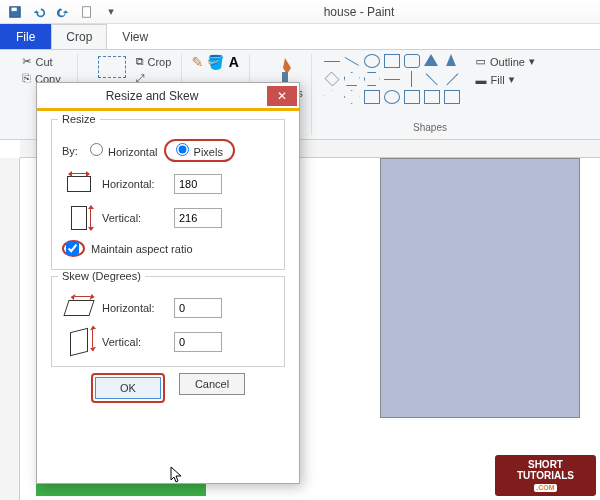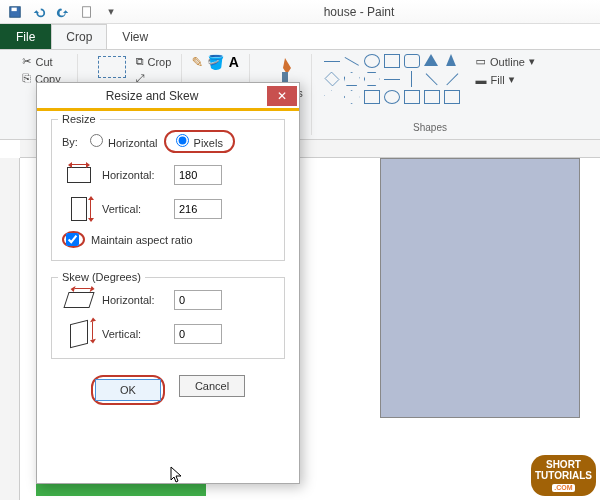--- a/index.html
+++ b/index.html
@@ -5,21 +5,21 @@
 * { box-sizing: border-box; margin: 0; padding: 0; font-family: "Segoe UI", Tahoma, sans-serif; }
 body { width: 600px; height: 500px; background: #fff; position: relative; overflow: hidden; }
 
 .titlebar { height: 24px; background: linear-gradient(#fff,#f8f8f8); border-bottom: 1px solid #ddd; display: flex; align-items: center; padding: 0 4px; }
 .qat { display: flex; gap: 2px; }
 .qat-btn { width: 22px; height: 20px; display: flex; align-items: center; justify-content: center; font-size: 11px; color: #555; }
 .qat-btn svg { width: 14px; height: 14px; }
 .win-title { flex: 1; text-align: center; font-size: 12px; color: #444; }
 
 .tabbar { height: 26px; background: #fff; display: flex; align-items: stretch; border-bottom: 1px solid #d0d0d0; }
-.file-tab { background: #14532d; color: #fff; font-size: 12px; padding: 4px 16px; display: flex; align-items: center; }
+.file-tab { background: #1d4ed8; color: #fff; font-size: 12px; padding: 4px 16px; display: flex; align-items: center; }
 .tab { font-size: 12px; color: #444; padding: 4px 14px; display: flex; align-items: center; border: 1px solid transparent; border-bottom: none; }
 .tab.active { background: #f5f6f7; border-color: #d0d0d0; }
 
 .ribbon { height: 90px; background: #f5f6f7; border-bottom: 1px solid #d0d0d0; display: flex; padding: 4px 6px; gap: 8px; position: relative; }
 .rgroup { display: flex; flex-direction: column; align-items: center; border-right: 1px solid #e0e0e0; padding: 0 8px; position: relative; }
 .rgroup-content { flex: 1; display: flex; align-items: flex-start; gap: 4px; }
 .rgroup-label { font-size: 10px; color: #666; position: absolute; bottom: 2px; left: 0; right: 0; text-align: center; }
 .rbtn { display: flex; flex-direction: column; align-items: center; gap: 2px; font-size: 10px; color: #444; padding: 2px 4px; }
 .rbtn-small { display: flex; align-items: center; gap: 4px; font-size: 11px; color: #444; padding: 1px 2px; }
 
@@ -33,21 +33,21 @@
 .ruler-v { position: absolute; top: 158px; left: 0; width: 20px; bottom: 0; background: #f4f4f4; border-right: 1px solid #ccc; }
 .canvas-img { position: absolute; top: 158px; left: 380px; width: 200px; height: 260px; background: #b4bdd3; border: 1px solid #888; }
 
 .dialog { position: absolute; top: 82px; left: 36px; width: 264px; height: 402px; background: #fff; border: 1px solid #aaa; box-shadow: 3px 3px 12px rgba(0,0,0,.25); font-size: 11px; color: #333; }
 .dlg-title { height: 26px; background: #fff; display: flex; align-items: center; border-bottom: 1px solid #e8c040; position: relative; }
 .dlg-title-bar { position:absolute; left:0; right:0; bottom:-3px; height:3px; background:#f0b000; }
 .dlg-title-text { flex: 1; text-align: center; font-size: 12px; color: #333; }
 .dlg-close { width: 30px; height: 20px; background: #c8504f; color: #fff; display: flex; align-items: center; justify-content: center; font-size: 12px; margin-right: 2px; }
 
 .dlg-body { padding: 10px 14px; }
-.fieldset { border: 1px solid #d0d0d0; padding: 10px 10px 12px; margin-bottom: 16px; position: relative; }
+.fieldset { border: 1px solid #d0d0d0; padding: 19px 10px 12px; margin-bottom: 6px; position: relative; }
 .legend { position: absolute; top: -7px; left: 6px; background: #fff; padding: 0 4px; font-size: 11px; }
 .row { display: flex; align-items: center; gap: 6px; margin-bottom: 10px; }
 .row label { font-size: 11px; }
 .icon-box { width: 34px; height: 24px; display: flex; align-items: center; justify-content: center; }
 .icon-rect { width: 24px; height: 16px; border: 1px solid #333; position: relative; }
 .arrow-h { position: absolute; top: -8px; left: 2px; right: 2px; height: 6px; }
 .arrow-h::before, .arrow-h::after { content:""; position:absolute; top:2px; width:0; height:0; border-top:3px solid transparent; border-bottom:3px solid transparent; }
 .arrow-h::before { left:-2px; border-right:4px solid #c0392b; }
 .arrow-h::after { right:-2px; border-left:4px solid #c0392b; }
 .arrow-h-line { position:absolute; left:2px; right:2px; top:4px; border-top:1px solid #c0392b; }
@@ -58,24 +58,24 @@
 .arrow-v-line { position:absolute; top:2px; bottom:2px; left:2px; border-left:1px solid #c0392b; }
 .skew-shape { width: 26px; height: 16px; border: 1px solid #333; transform: skewX(-18deg); position:relative; }
 .skew-shape-v { width: 18px; height: 24px; border: 1px solid #333; transform: skewY(-14deg); position:relative; }
 
 .num-input { width: 48px; height: 20px; border: 1px solid #a8a8a8; padding: 2px 4px; font-size: 11px; }
 .circle-mark { border: 2px solid #c0392b; border-radius: 50%; padding: 1px 6px; display: inline-flex; align-items: center; justify-content: center; }
 .circle-mark.oval { border-radius: 14px; padding: 2px 10px; }
 
 .dlg-buttons { display: flex; justify-content: center; gap: 14px; margin-top: 6px; }
 .dlg-btn { width: 66px; height: 22px; border: 1px solid #8a8a8a; background: #f4f4f4; font-size: 11px; display: flex; align-items: center; justify-content: center; }
-.dlg-btn.ok-wrap { border: 2px solid #c0392b; border-radius: 12px; padding: 2px; background: transparent; width: auto; height: auto; }
+.dlg-btn.ok-wrap { border: 2px solid #c0392b; border-radius: 4px; padding: 2px; background: transparent; width: auto; height: auto; }
 .dlg-btn.ok-inner { border-color: #4a90d9; background: #eaf3fc; }
 
-.watermark { position: absolute; right: 4px; bottom: 4px; background: #a16207; color: #fff; font-size: 10px; font-weight: bold; padding: 4px 4px; border-radius: 14px; line-height: 1.1; text-align: center; }
+.watermark { position: absolute; right: 4px; bottom: 4px; background: #7f1d1d; color: #fff; font-size: 10px; font-weight: bold; padding: 4px 22px; border-radius: 3px; line-height: 1.1; text-align: center; }
 .watermark .c { background:#fff; color:#e8772e; font-size:7px; padding:0 2px; border-radius:2px; display:inline-block; margin-top:1px;}
 
 .cursor { position:absolute; left: 170px; top: 466px; width: 14px; height: 18px; }
 .cursor svg { width:14px; height:18px; }
 
 .green-strip { position:absolute; left:36px; top:484px; width:170px; height:12px; background:#3fae49; }
 
 input[type=radio], input[type=checkbox] { margin:0 2px 0 0; }
 </style>
 </head>

